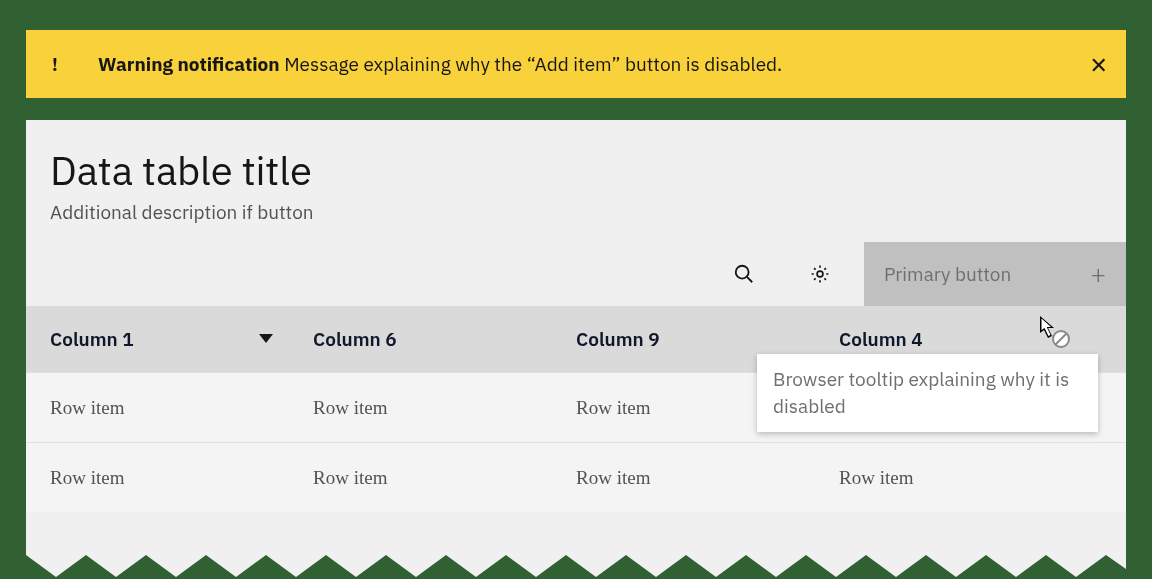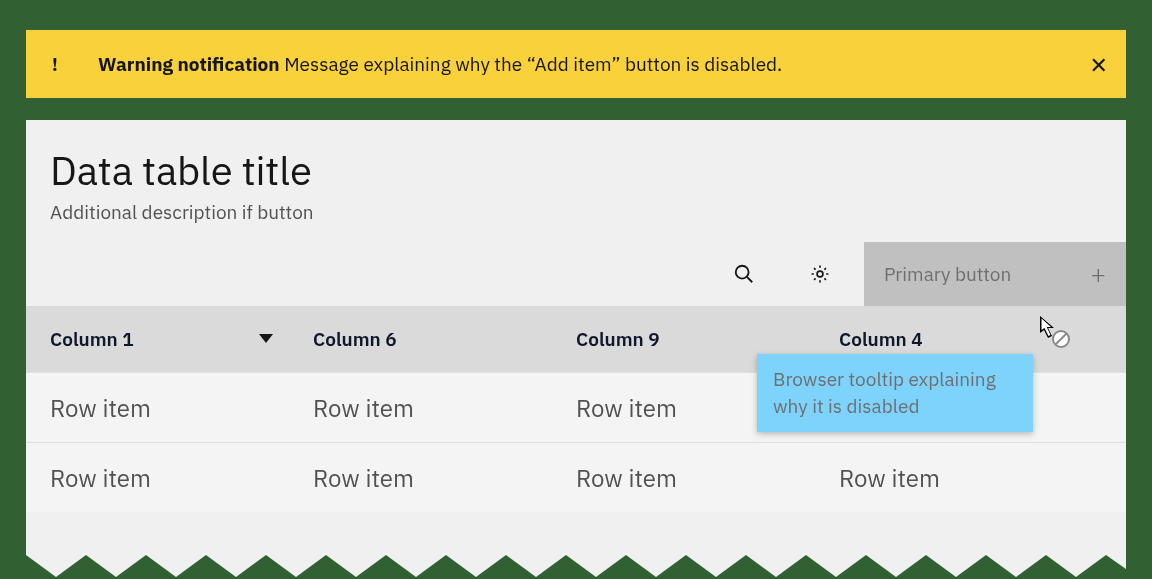--- a/index.html
+++ b/index.html
@@ -110,34 +110,35 @@
     margin-left: auto;
     margin-right: 40px;
   }
 
   
   .body-row {
     height: 70px;
     display: flex;
     align-items: center;
     padding: 0 24px;
-    font-size: 24px;
+    font-size: 19px;
     color: #525252;
     border-top: 1px solid #e0e0e0;
     background: #f4f4f4;
+    font-family: Liberation Serif, serif;
   }
   .cell { flex: 1; }
 
   
   .tooltip {
     position: absolute;
     left: 757px; top: 354px;
-    width: 276px;
+    width: 341px;
     min-height: 78px;
-    background: #7dd3fc;
+    background: #ffffff;
     box-shadow: 0 2px 6px rgba(0,0,0,0.25);
     padding: 12px 16px;
     font-size: 19px;
     line-height: 1.4;
     color: #6f6f6f;
     z-index: 10;
   }
 
   
   .cursor-group {

